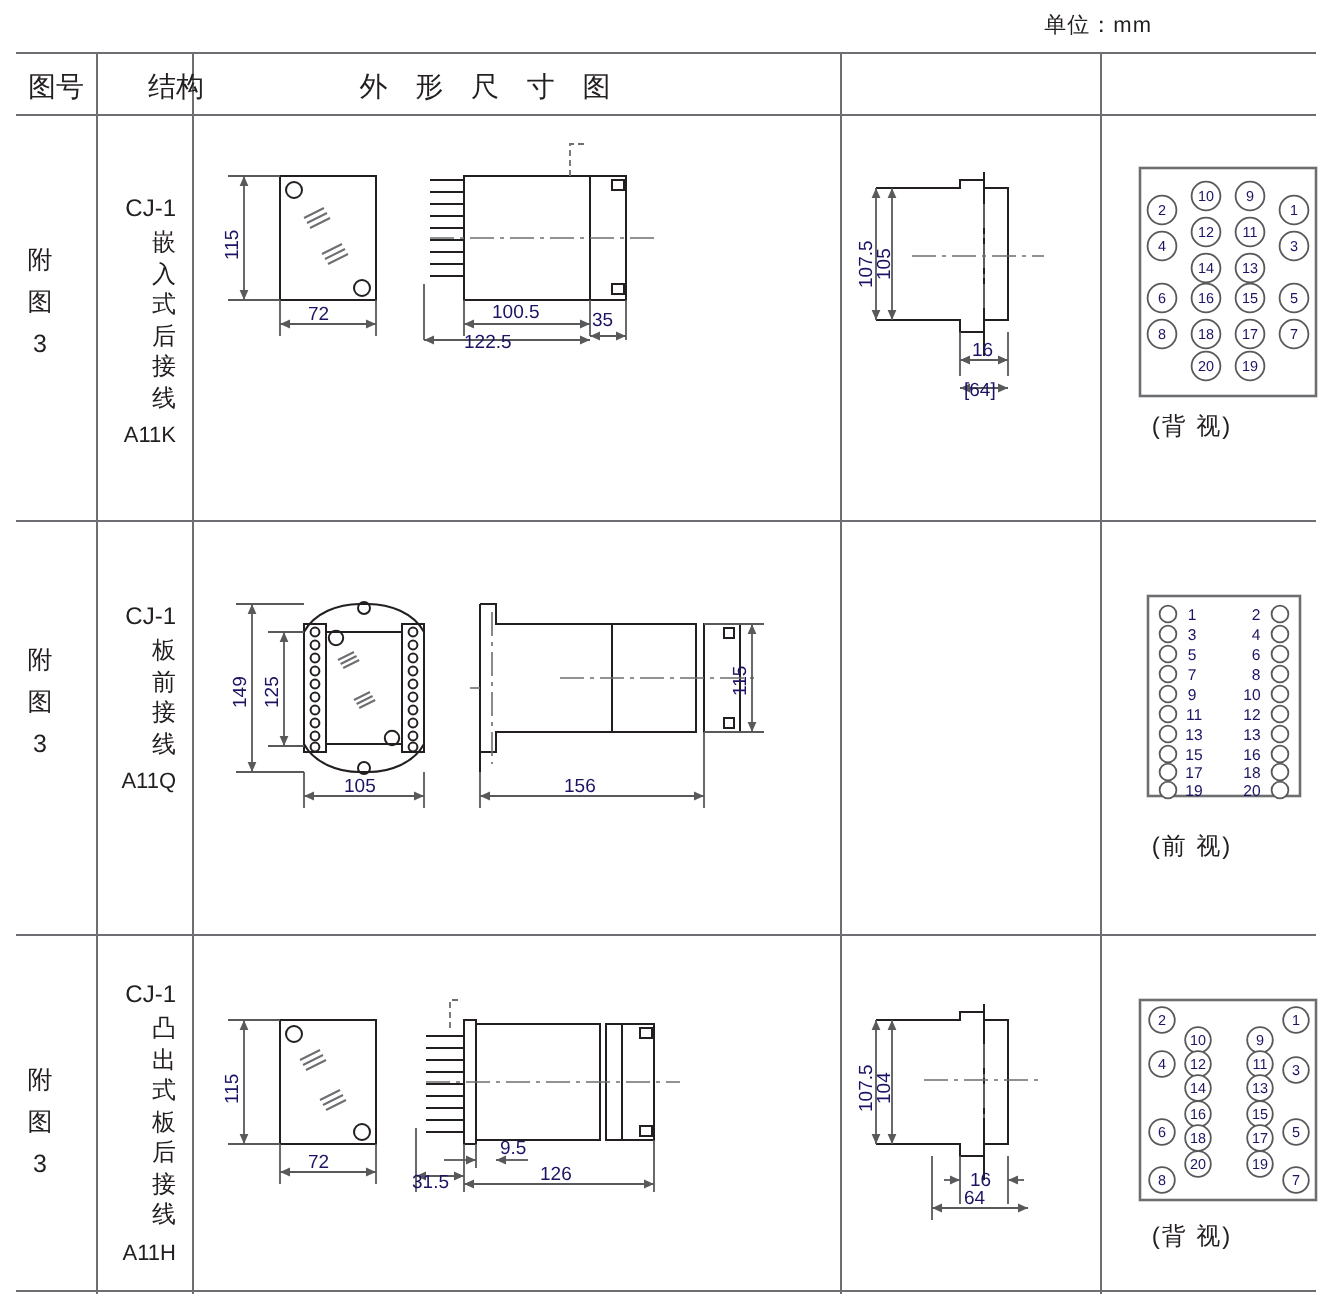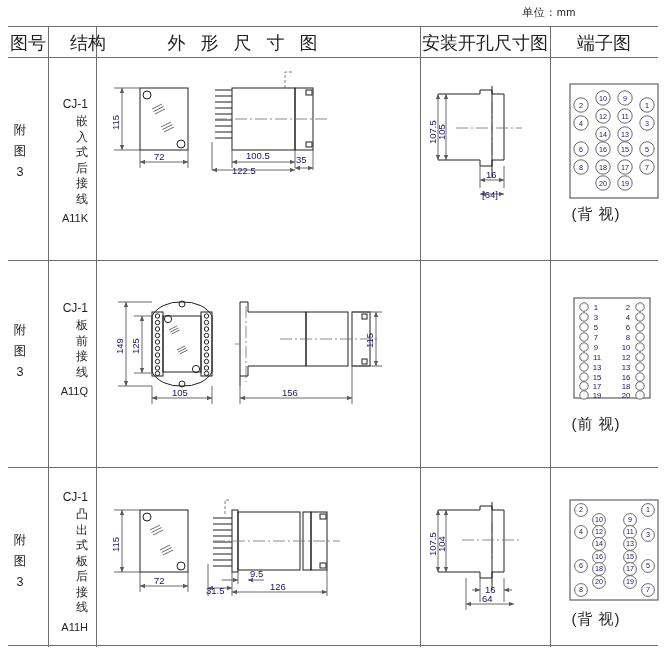--- a/index.html
+++ b/index.html
@@ -36,21 +36,21 @@
   .r2{top:440px;}
   .vline{position:absolute;top:0;width:0;height:620px;border-left:1px solid #6d6e71;}
   .v1{left:40px;}
   .v2{left:88px;}
   .v3{left:412px;}
   .v4{left:542px;}
 
   
   .hcell{
     position:absolute;top:2px;height:28px;line-height:28px;
-    text-align:center;font-size:18px;color:#231f20;
+    text-align:center;font-size:14px;color:#231f20;
   }
   .h-no{left:0;width:40px;}
   .h-struct{left:56px;width:48px;}
   .h-outline{left:75px;width:324px;letter-spacing:5px;}
   .h-mount{left:412px;width:130px;}
   .h-term{left:542px;width:108px;}
 
   
   .fignum{
     position:absolute;left:0;width:40px;
@@ -76,21 +76,21 @@
   .cen{stroke:#6d6e71;stroke-width:.8;fill:none;stroke-dasharray:12 3 2 3;}
   .dash{stroke:#6d6e71;stroke-width:.9;fill:none;stroke-dasharray:3 2;}
   .hatch{stroke:#6d6e71;stroke-width:1;fill:none;}
   .dimtxt{font-family:"Liberation Sans",sans-serif;font-size:9.5px;fill:#1b1464;}
   .termnum{font-family:"Liberation Sans",sans-serif;font-size:7.2px;fill:#1b1464;text-anchor:middle;}
   .termnum2{font-family:"Liberation Sans",sans-serif;font-size:7.8px;fill:#1b1464;text-anchor:middle;}
   .circ{stroke:#58595b;stroke-width:.9;fill:#fff;}
   .box{stroke:#6d6e71;stroke-width:1.3;fill:none;}
   .viewlbl{
     position:absolute;width:108px;text-align:center;
-    font-size:15px;color:#231f20;letter-spacing:1px;
+    font-size:12px;color:#231f20;letter-spacing:1px;
   }
 </style>
 </head>
 <body>
 
 <div class="sheet">
 
   <div class="unit-note">单位：mm</div>
 
   <div class="tbl">
@@ -98,22 +98,20 @@
     <div class="row-rule r1"></div>
     <div class="row-rule r2"></div>
     <div class="vline v1"></div>
     <div class="vline v2"></div>
     <div class="vline v3"></div>
     <div class="vline v4"></div>
 
     <div class="hcell h-no">图号</div>
     <div class="hcell h-struct">结构</div>
     <div class="hcell h-outline">外 形 尺 寸 图</div>
-    <div class="hcell h-mount">安装开孔尺寸图</div>
-    <div class="hcell h-term">端子图</div>
   </div>
 
   <div class="fignum" style="top:120px;">
     <span>附</span>
     <span>图</span>
     <span>3</span>
   </div>
 
   <div class="struct" style="top:96px;">
     <div class="model">CJ-1</div>

